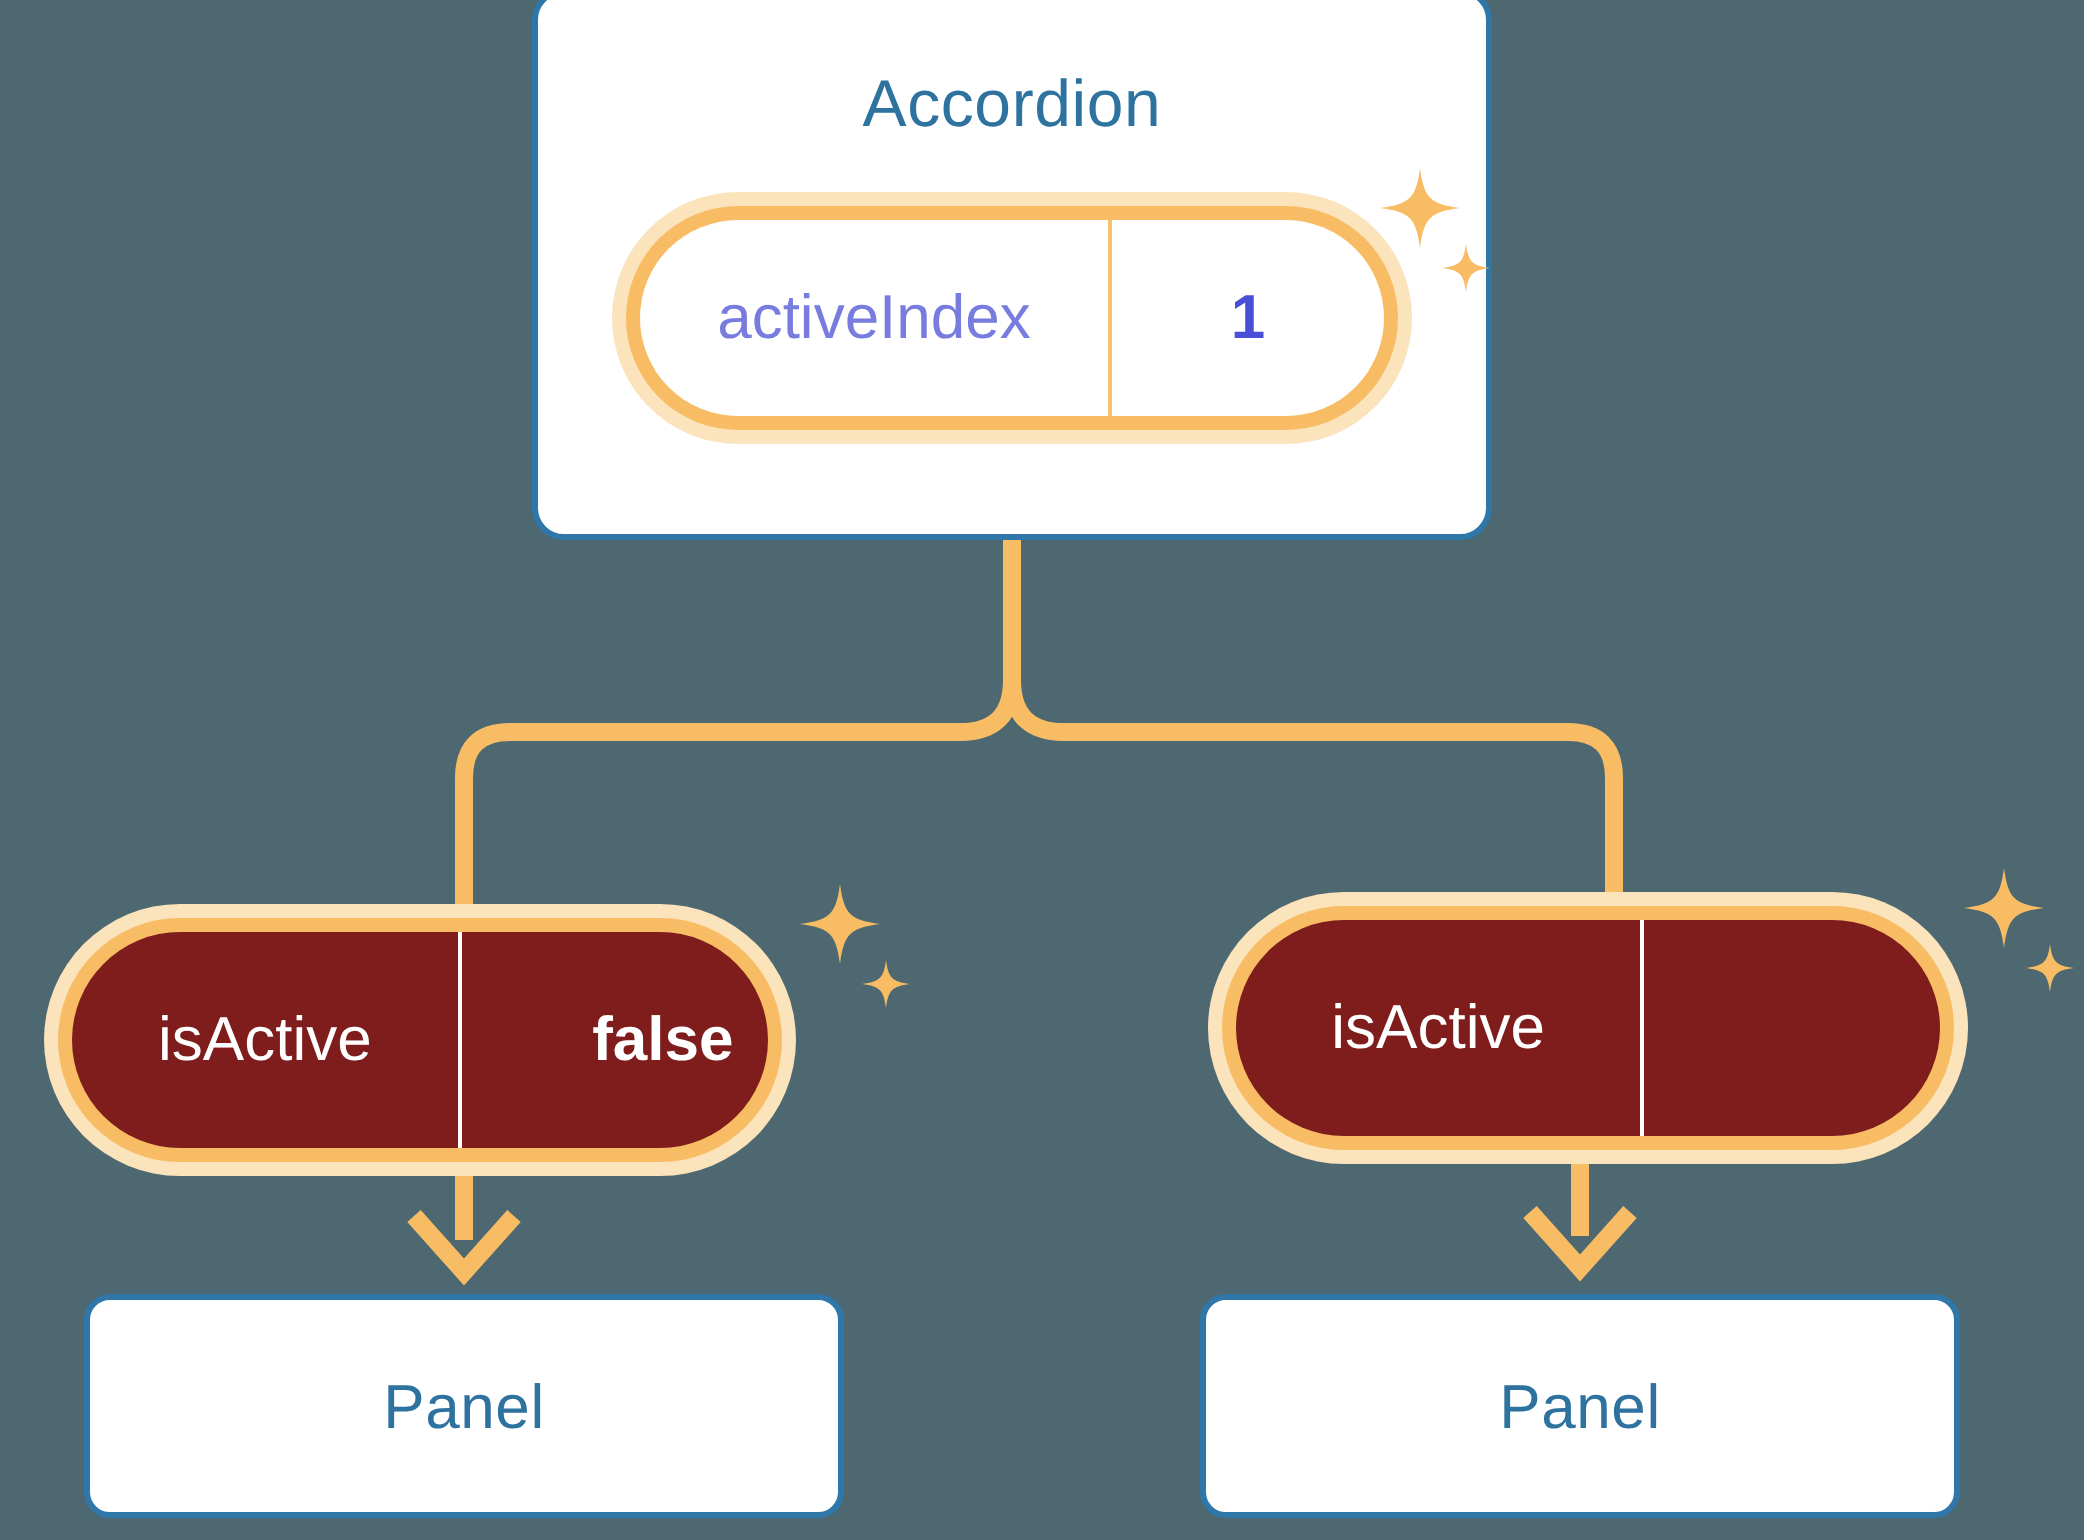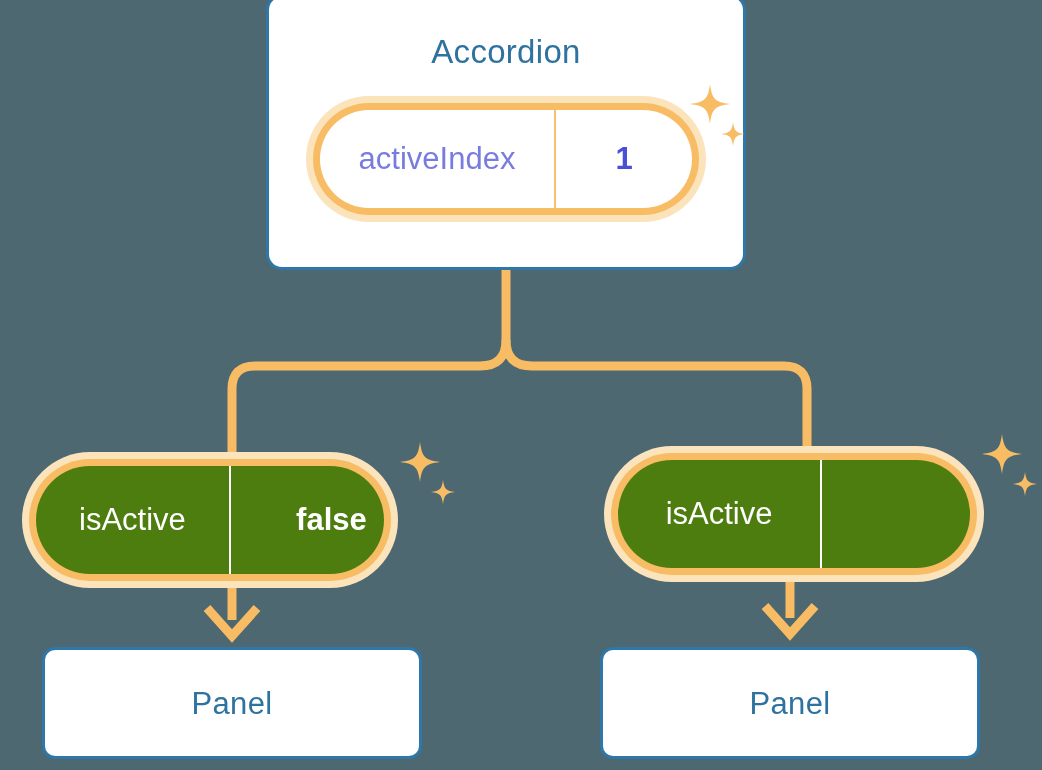--- a/index.html
+++ b/index.html
@@ -112,21 +112,21 @@
     border-right: 2px solid #f5c070;
   }
   .pill-light .pill-val {
     color: #4a4fd8;
     font-size: 31px;
     font-weight: bold;
     flex: 1 1 auto;
   }
 
   
-  .pill-filled .pill-body { background: #4d7c0f; }
+  .pill-filled .pill-body { background: #7f1d1d; }
   .pill-filled .pill-key {
     color: #ffffff;
     font-size: 31px;
     border-right: 2px solid #ffffff;
   }
   .pill-filled .pill-val {
     color: #ffffff;
     font-size: 31px;
     font-weight: bold;
   }

